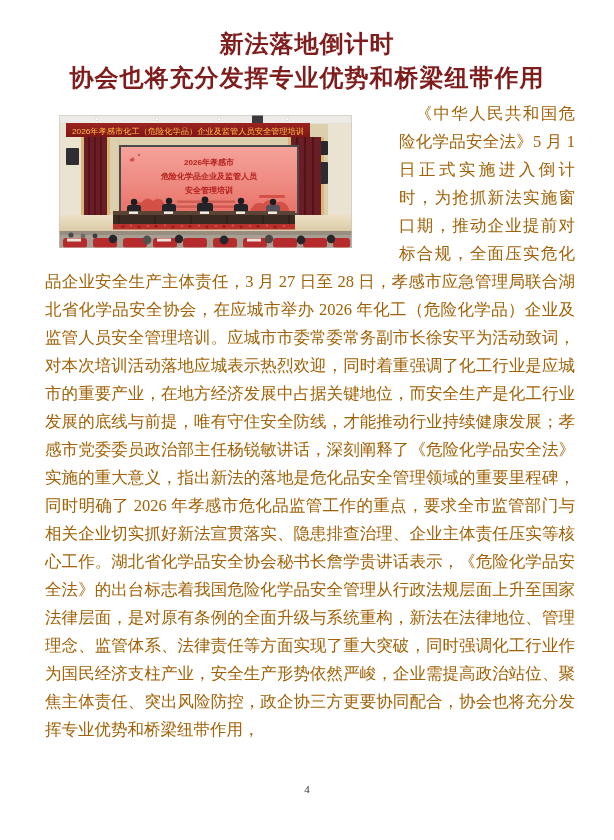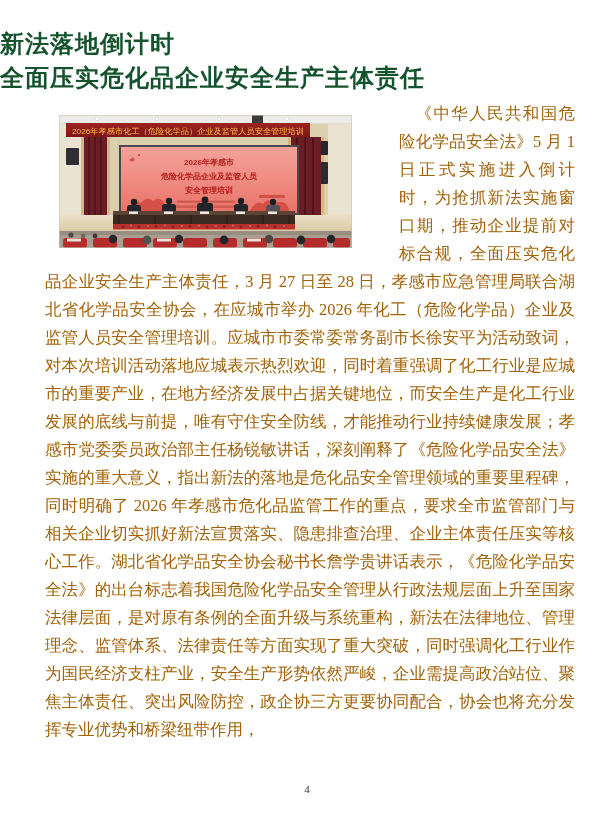--- a/index.html
+++ b/index.html
@@ -9,25 +9,25 @@
     width: 614px;
     height: 840px;
     margin: 0 auto;
     background: #ffffff;
     overflow: hidden;
     font-family: "Liberation Serif", "DejaVu Serif", serif;
     color: #111111;
   }
   .title {
     margin: 0;
-    text-align: left;
+    text-align: center;
     font-size: 24px;
     line-height: 34px;
     font-weight: 600;
-    color: #14532d;
+    color: #7f1d1d;
     letter-spacing: 1px;
   }
   .title-1 { padding-top: 27px; }
   .article-body {
     margin: 0 39px 0 45px;
     padding-top: 5px;
   }
   .photo-float {
     float: left;
     width: 334px;
@@ -52,21 +52,21 @@
     color: #333333;
     font-family: "Liberation Serif", "DejaVu Serif", serif;
   }
 </style>
 </head>
 <body>
 
 <div class="page">
 
   <h1 class="title title-1">新法落地倒计时</h1>
-  <h1 class="title">全面压实危化品企业安全生产主体责任</h1>
+  <h1 class="title">协会也将充分发挥专业优势和桥梁纽带作用</h1>
 
   <div class="article-body">
 
     <div class="photo-float">
       <svg viewBox="0 0 293 133" xmlns="http://www.w3.org/2000/svg">
         <defs>
           <linearGradient id="screenGrad" x1="0" y1="0" x2="0" y2="1">
             <stop offset="0" stop-color="#f4a29a"></stop>
             <stop offset="0.55" stop-color="#ee8a80"></stop>
             <stop offset="1" stop-color="#e87168"></stop>

